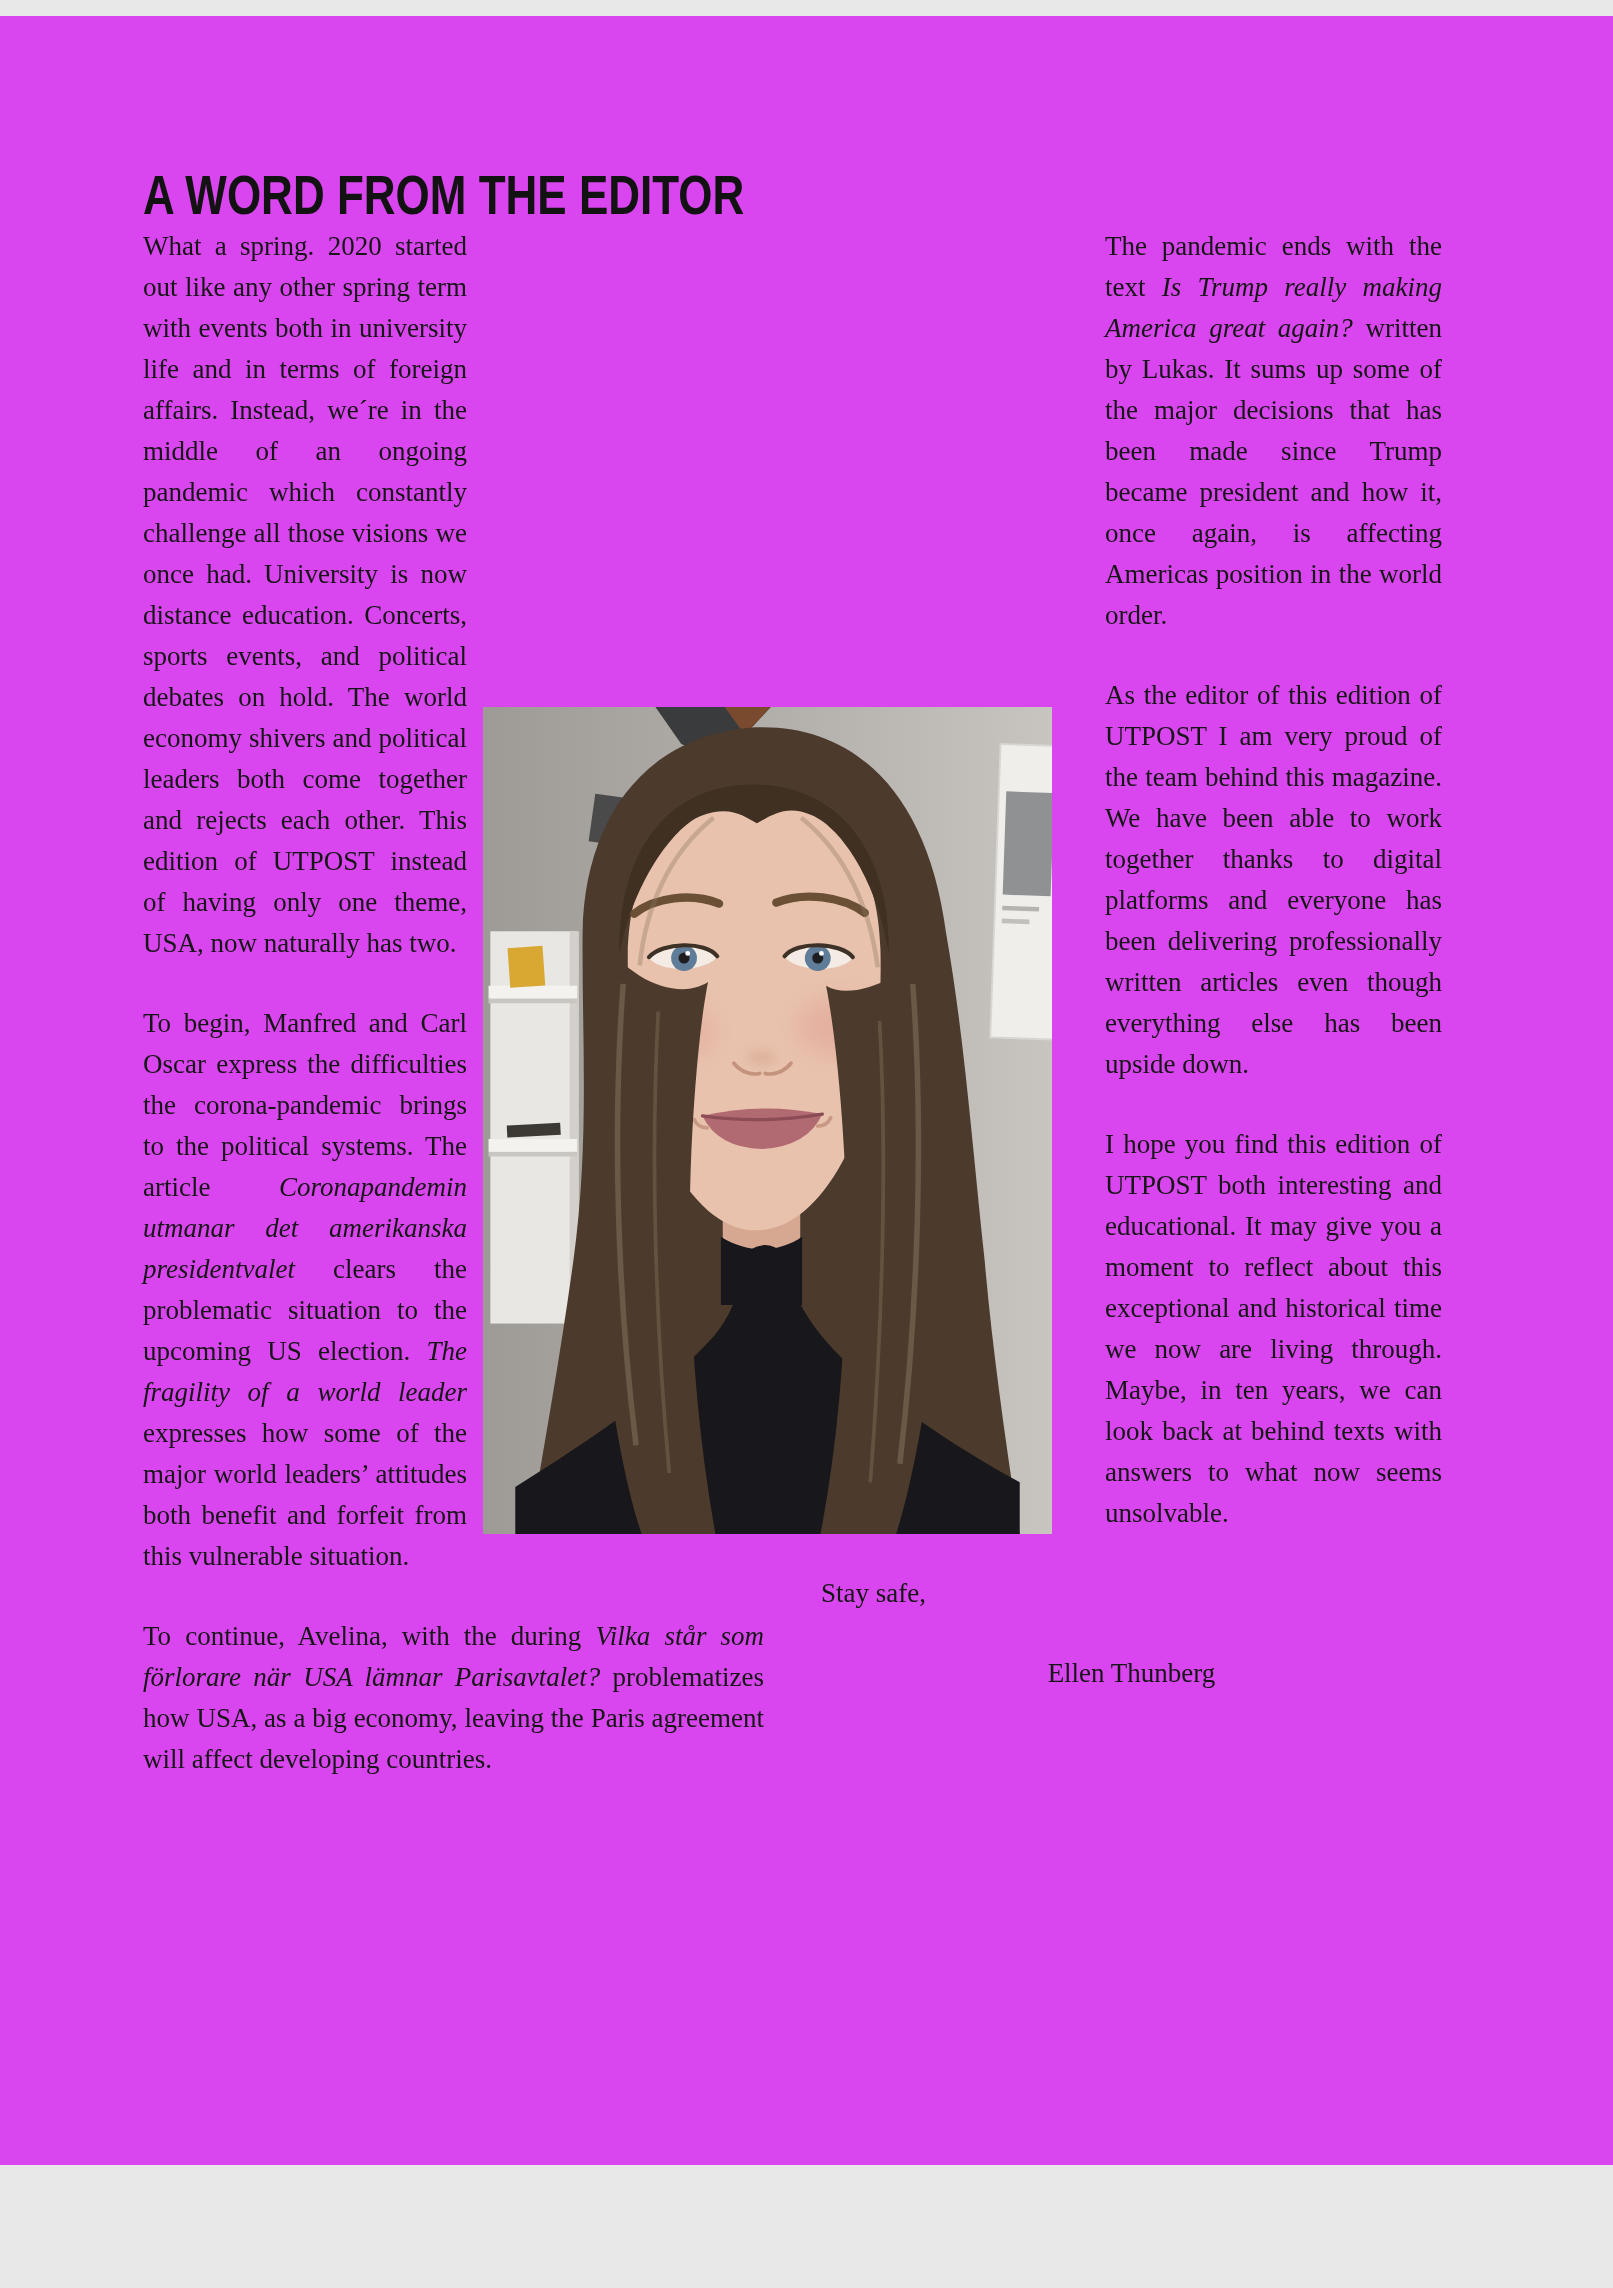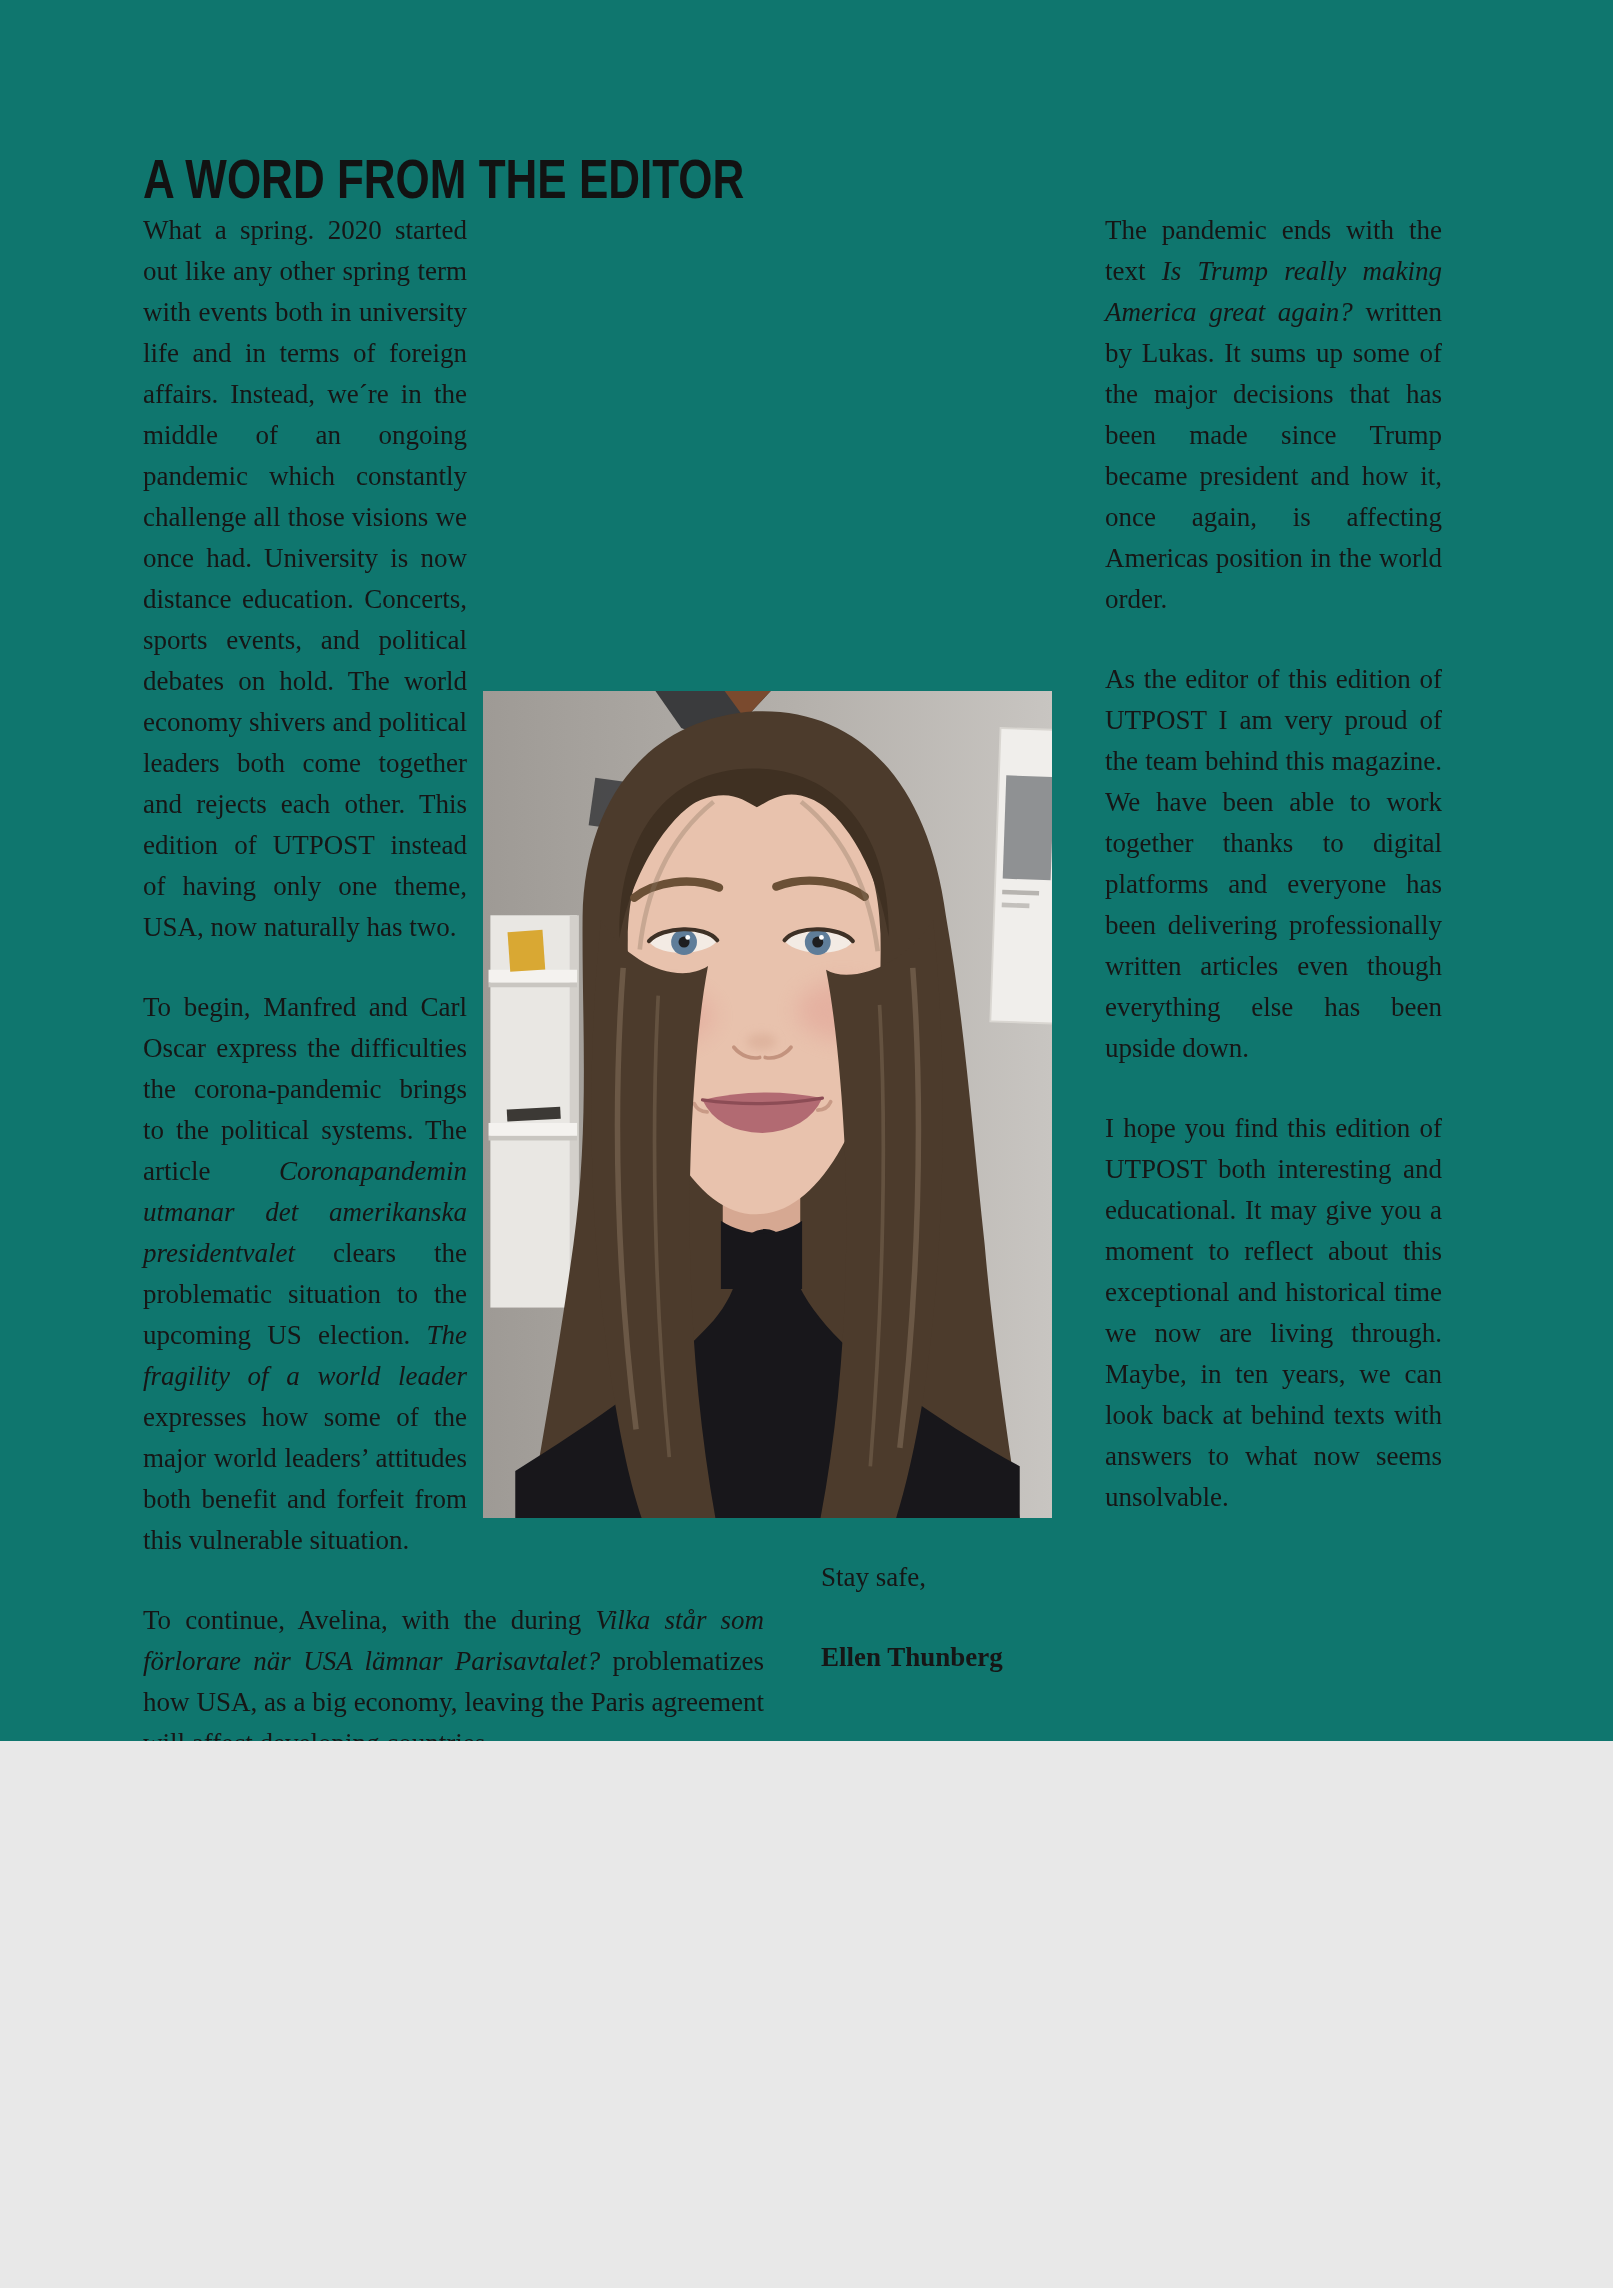--- a/index.html
+++ b/index.html
@@ -1,23 +1,23 @@
 <!DOCTYPE html>
 <html lang="en" style="font-size:14.8px"><head>
 <meta charset="utf-8">
 <style>
   html,body{margin:0;padding:0;background:#e8e8e8;}
   .page{
     position:relative;
-    width:1613px;height:1741px;
-    background:#0f766e;
+    width:1613px;height:2149px;
+    background:#d946ef;
     font-family:"Liberation Serif",serif;
     color:#161616;
     overflow:hidden;
-    margin:0 auto;
+    margin:16px auto;
   }
   .page-title{
     position:absolute;left:143px;top:114px;
     font-family:"Liberation Sans",sans-serif;
     font-weight:700;
     font-size:55px;line-height:57px;
     letter-spacing:0;
     transform:scaleX(.8);transform-origin:left top;
     white-space:nowrap;
     color:#121212;
@@ -27,21 +27,21 @@
   }
   .col.left{left:143px;}
   .col.right{left:821px;}
   .col p{
     font-size:27px;line-height:41px;
     text-align:justify;
     hyphens:auto;
     margin:0 0 39px 0;
   }
   .col p i{font-style:italic;}
-  .col p.signature-name{font-weight:700;text-align:left;}
+  .col p.signature-name{font-weight:400;text-align:center;}
   .col p.closing-line{text-align:left;}
   .wrap-spacer-right{float:right;width:297px;height:866px;margin-top:460px;}
   .wrap-spacer-left{float:left;width:284px;height:880px;margin-top:441px;}
   .photo{
     position:absolute;left:483px;top:691px;width:569px;height:827px;
     overflow:hidden;
   }
   .photo svg{display:block;width:100%;height:100%;}
   .page-number{
     position:absolute;left:141px;top:2197px;

